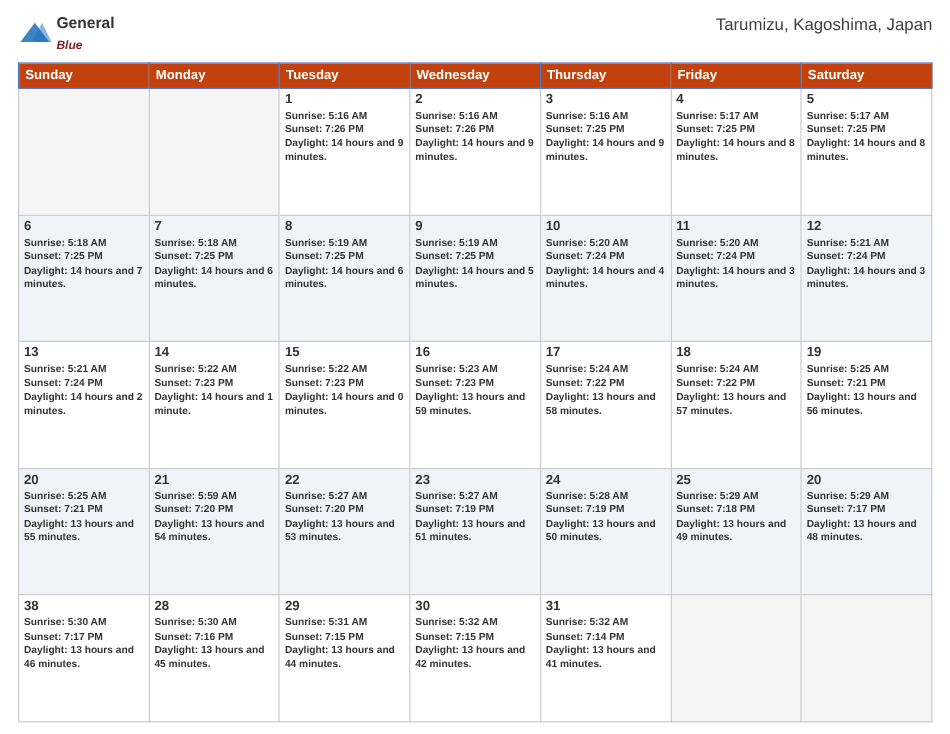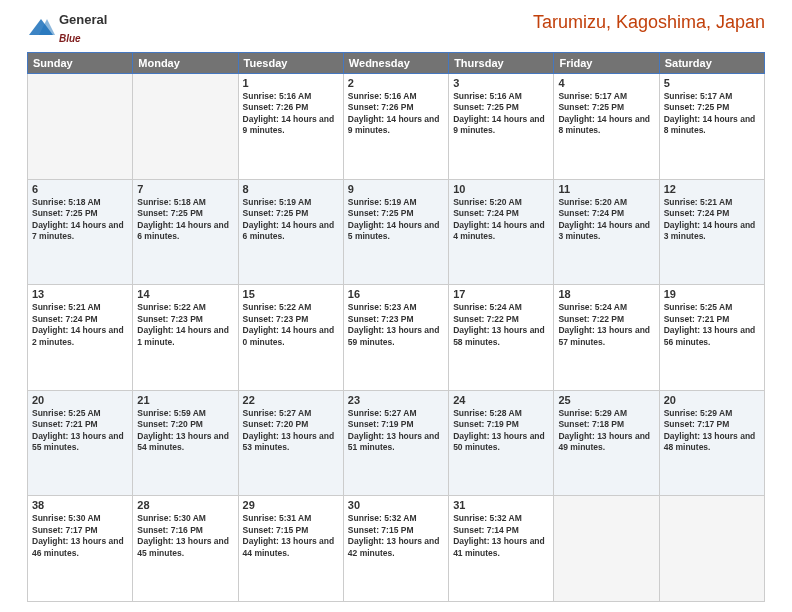--- a/index.html
+++ b/index.html
@@ -6,21 +6,21 @@
     body {
       font-family: Arial, sans-serif;
       background: #fff;
       width: 792px;
       height: 612px;
       overflow: hidden;
     }
     .page {
       width: 792px;
       height: 612px;
-      padding: 10px 27px;
+      padding: 10px 15px;
       display: flex;
       flex-direction: column;
     }
     .header-row {
       display: flex;
       justify-content: space-between;
       align-items: flex-start;
       margin-bottom: 6px;
     }
     .logo {
@@ -35,33 +35,33 @@
     .title-block {
       text-align: right;
     }
     .month-title {
       font-size: 32px;
       font-weight: bold;
       color: #333;
       line-height: 1;
     }
     .location-title {
-      font-size: 18px;
-      color: #c2410c;
+      font-size: 14px;
+      color: #404040;
       margin-top: 2px;
     }
     .calendar {
       flex: 1;
       border: 1px solid #ccc;
       border-collapse: collapse;
       width: 100%;
       table-layout: fixed;
     }
     .calendar th {
-      background: #737373;
+      background: #c2410c;
       color: white;
       font-size: 11px;
       font-weight: bold;
       padding: 4px 5px;
       text-align: left;
       border: 1px solid #4477c0;
     }
     .calendar td {
       border: 1px solid #ccc;
       vertical-align: top;

